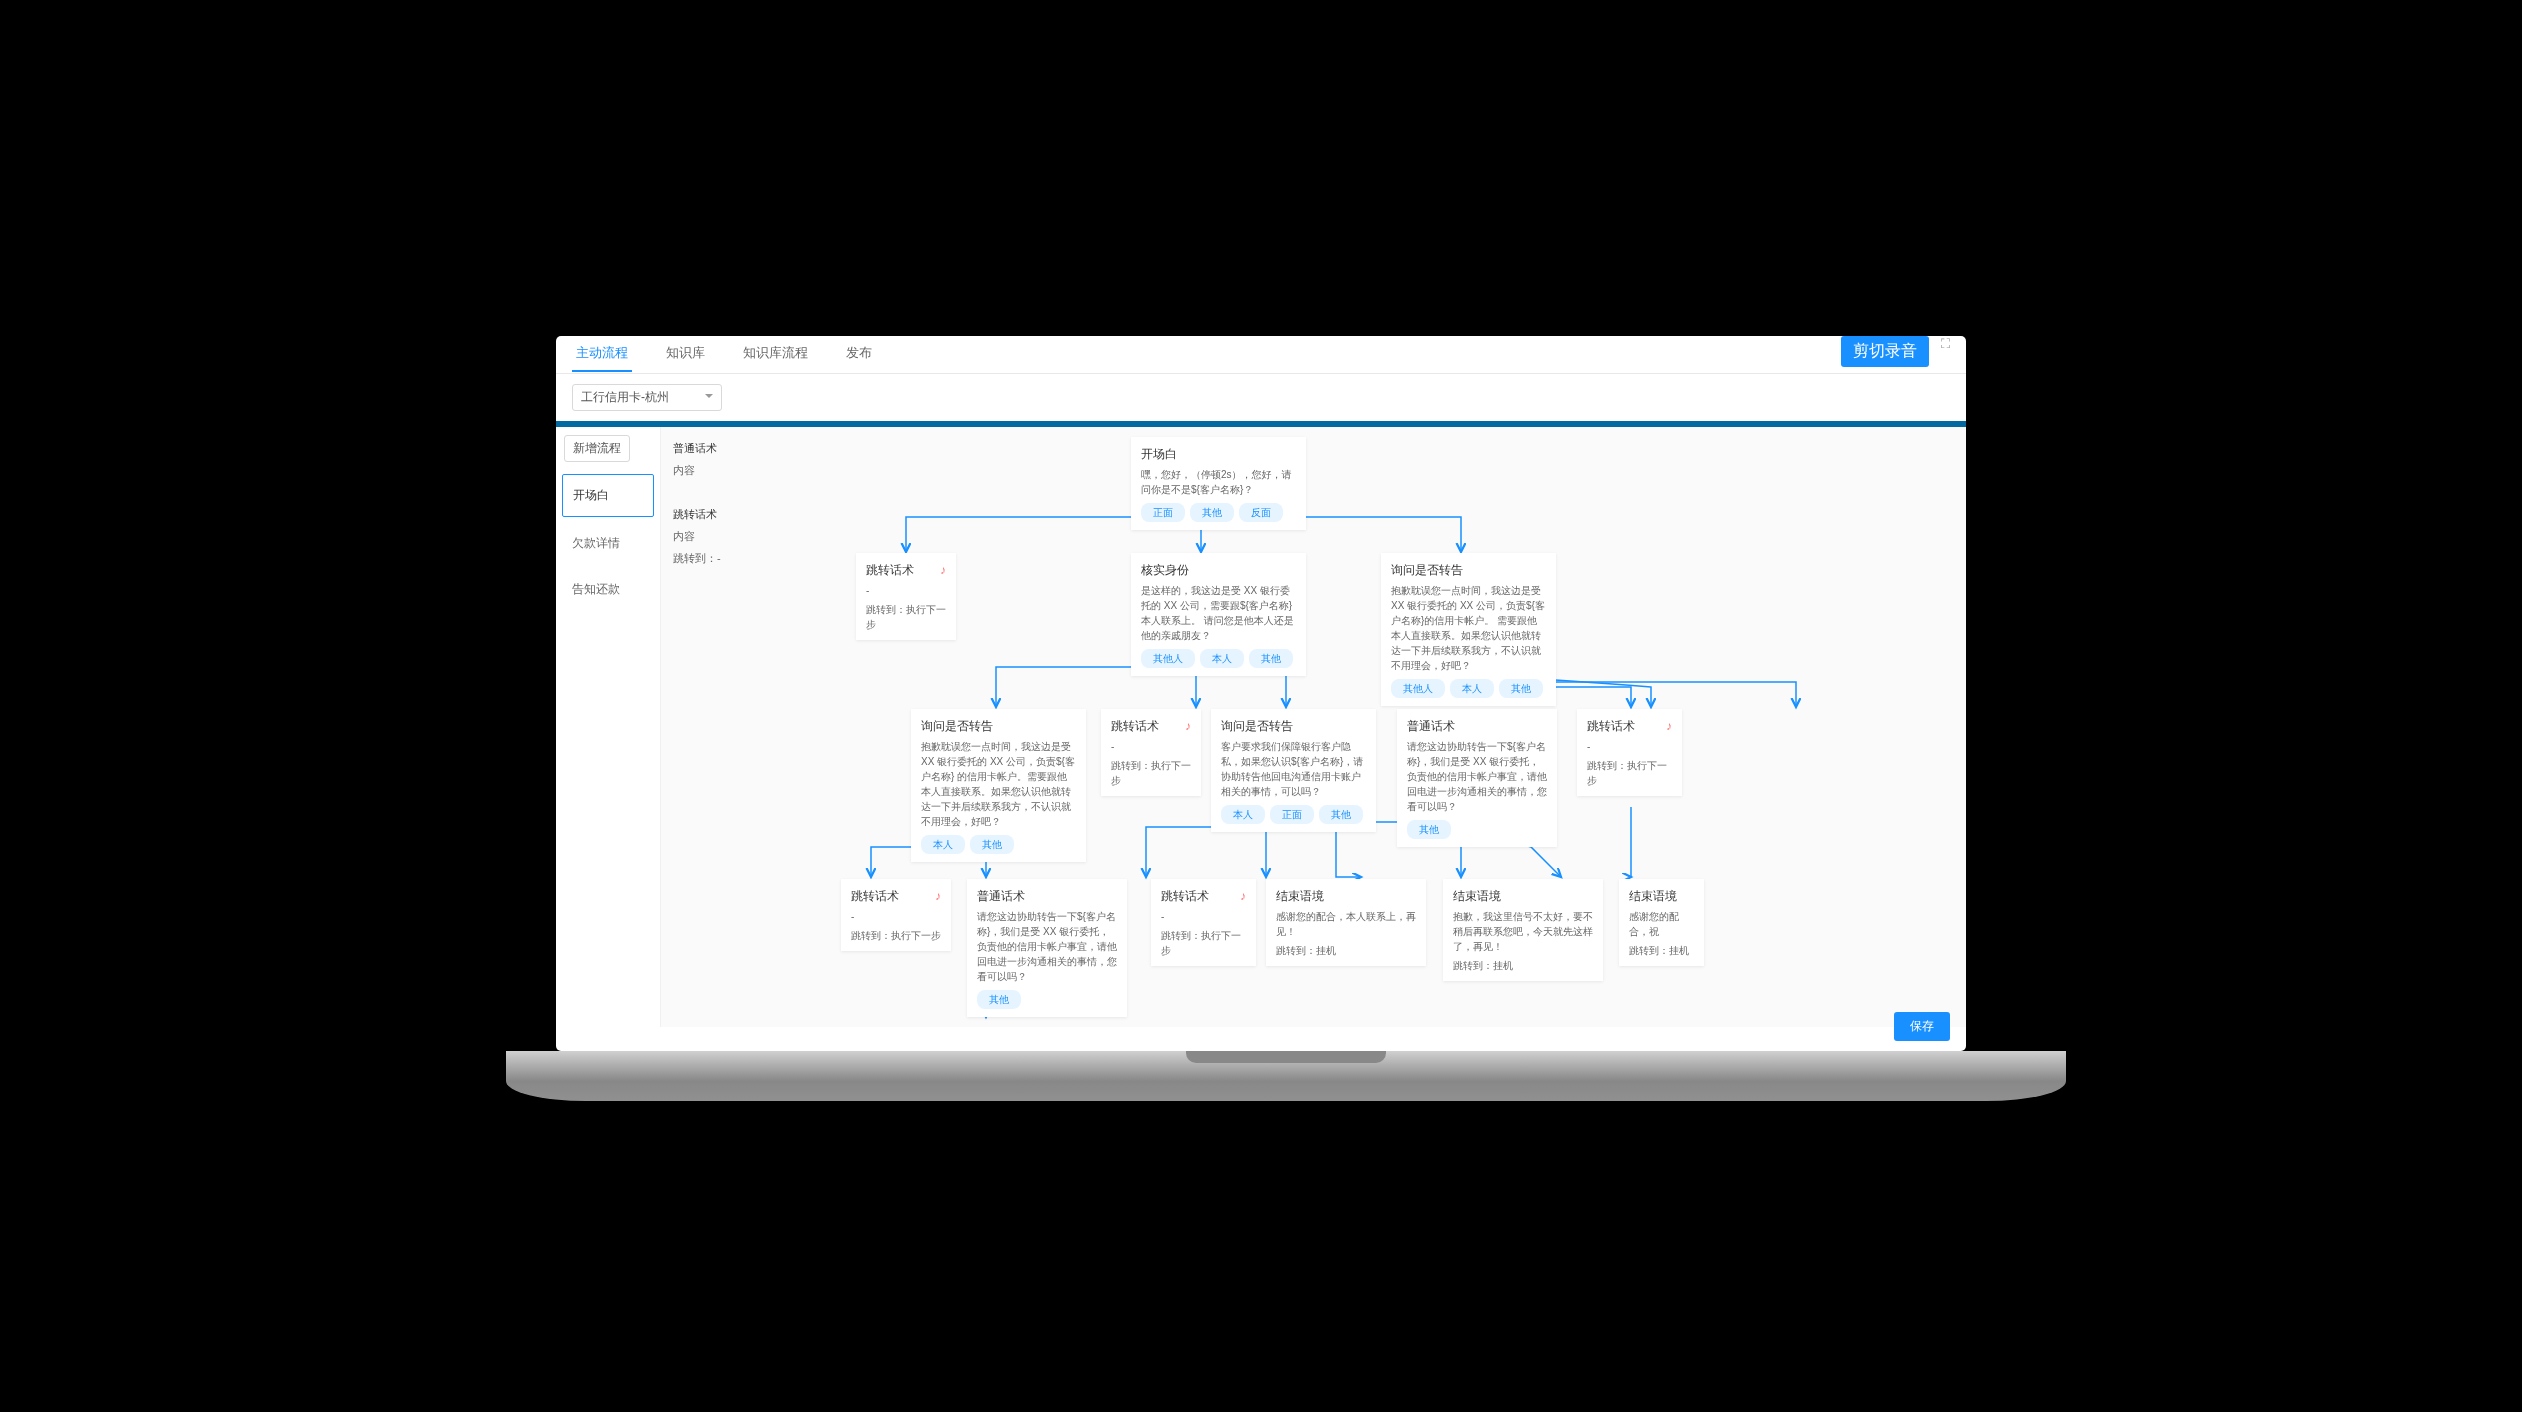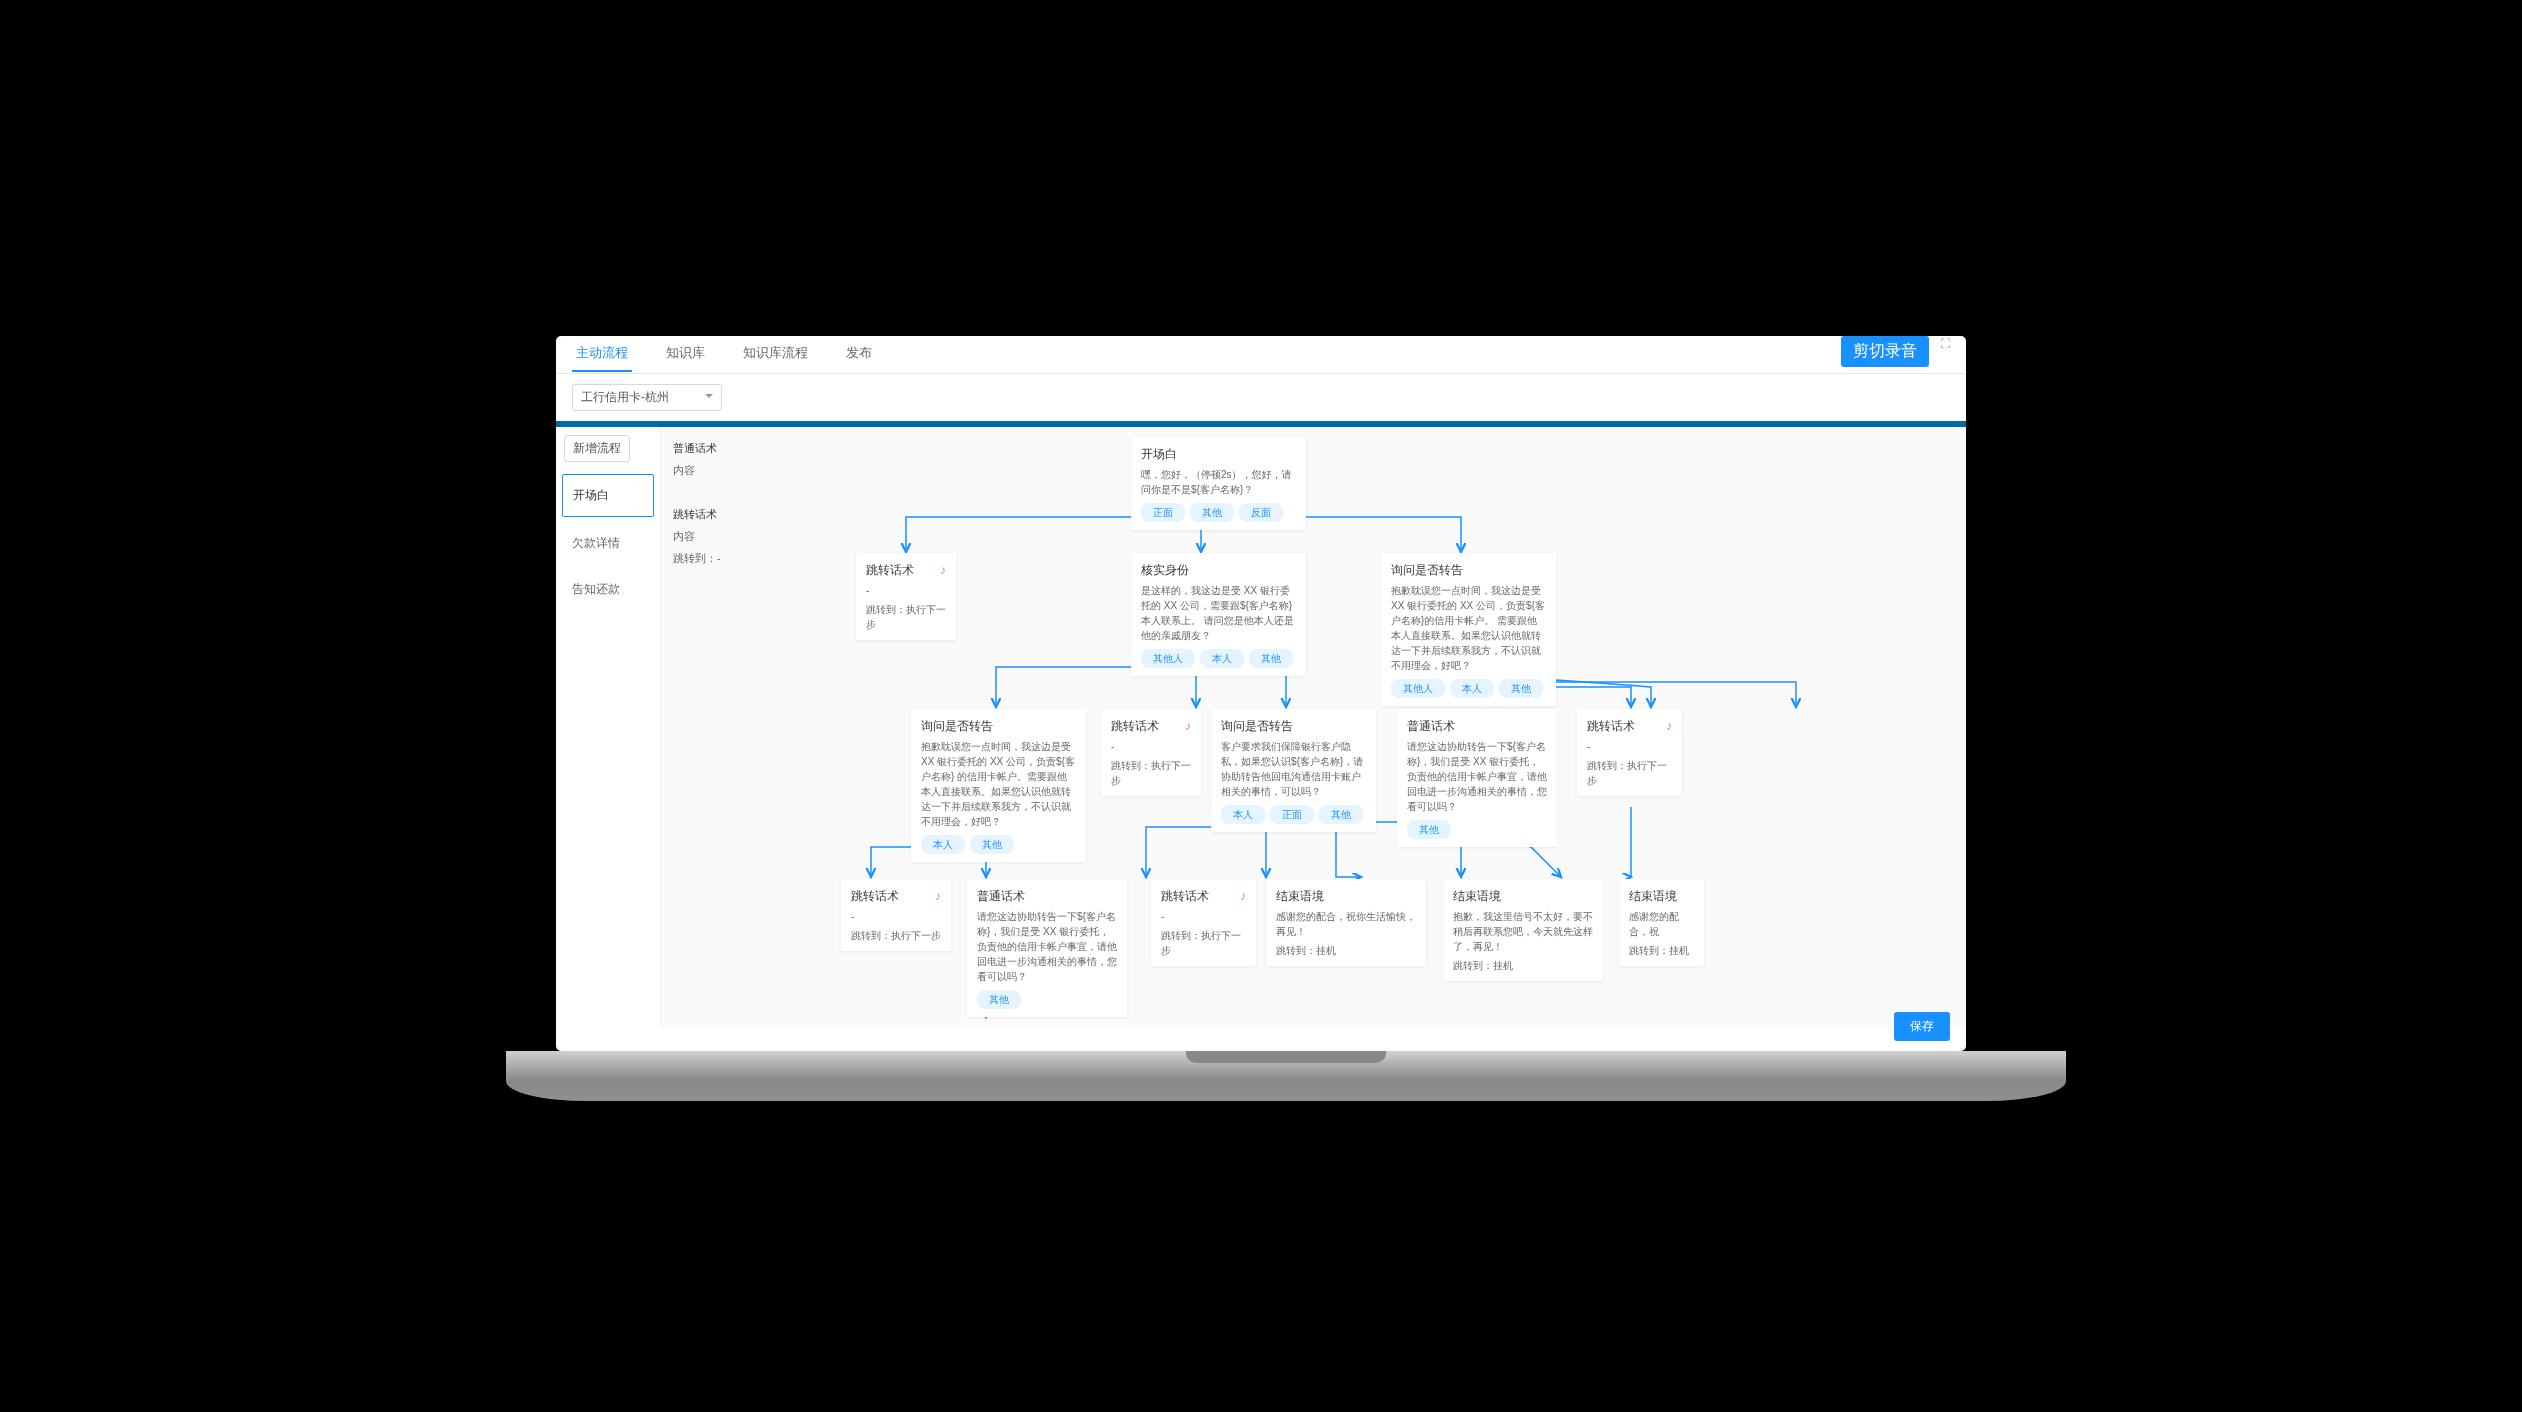--- a/index.html
+++ b/index.html
@@ -196,21 +196,21 @@
     </div>
 
     <div class="node" style="left:390px;top:452px;width:105px">
       <div class="nt"><span>跳转话术</span><span class="hs">♪</span></div>
       <div class="nc">-</div>
       <div class="jp">跳转到：执行下一步</div>
     </div>
 
     <div class="node" style="left:505px;top:452px;width:160px">
       <div class="nt">结束语境</div>
-      <div class="nc">感谢您的配合，祝你生活愉快，再见！</div>
+      <div class="nc">感谢您的配合，本人联系上，再见！</div>
       <div class="jp">跳转到：挂机</div>
     </div>
 
     <div class="node" style="left:682px;top:452px;width:160px">
       <div class="nt">结束语境</div>
       <div class="nc">抱歉，我这里信号不太好，要不稍后再联系您吧，今天就先这样了，再见！</div>
       <div class="jp">跳转到：挂机</div>
     </div>
 
     <div class="node" style="left:858px;top:452px;width:85px">

